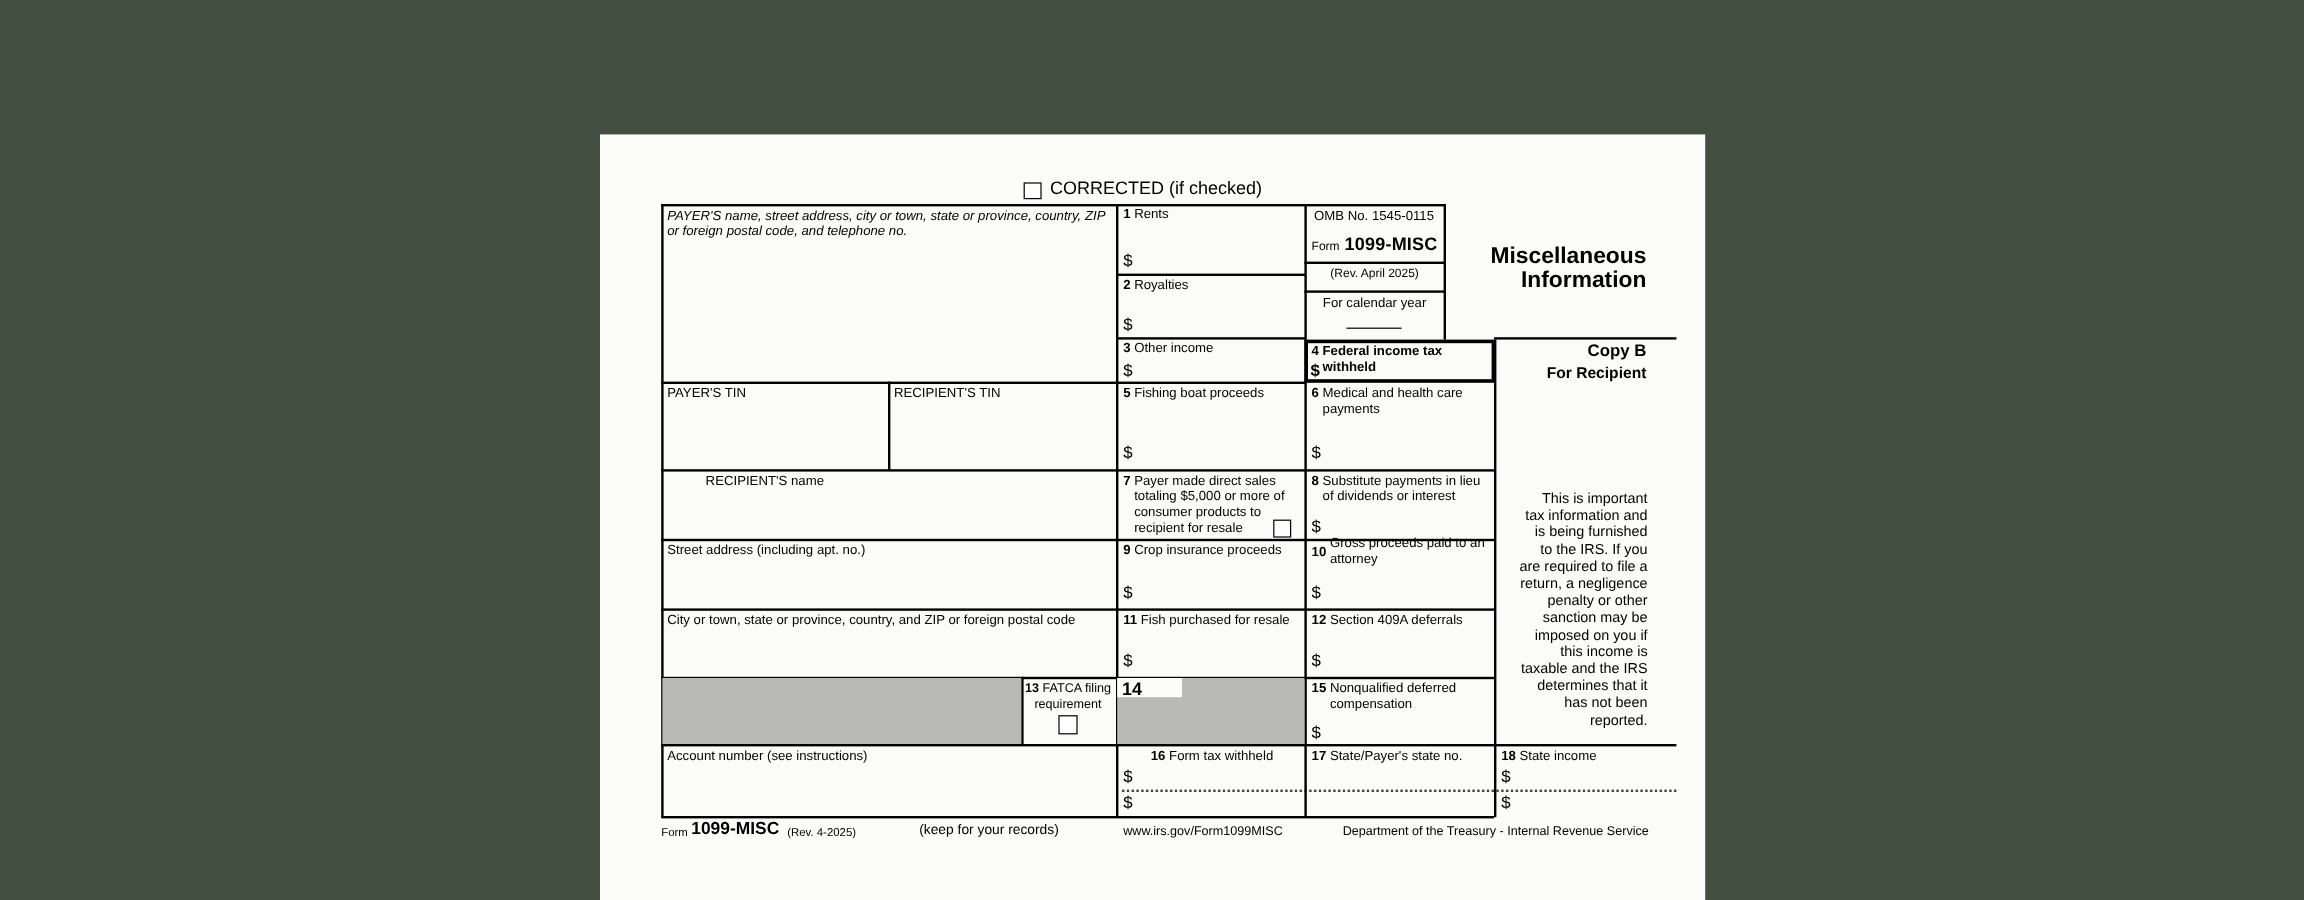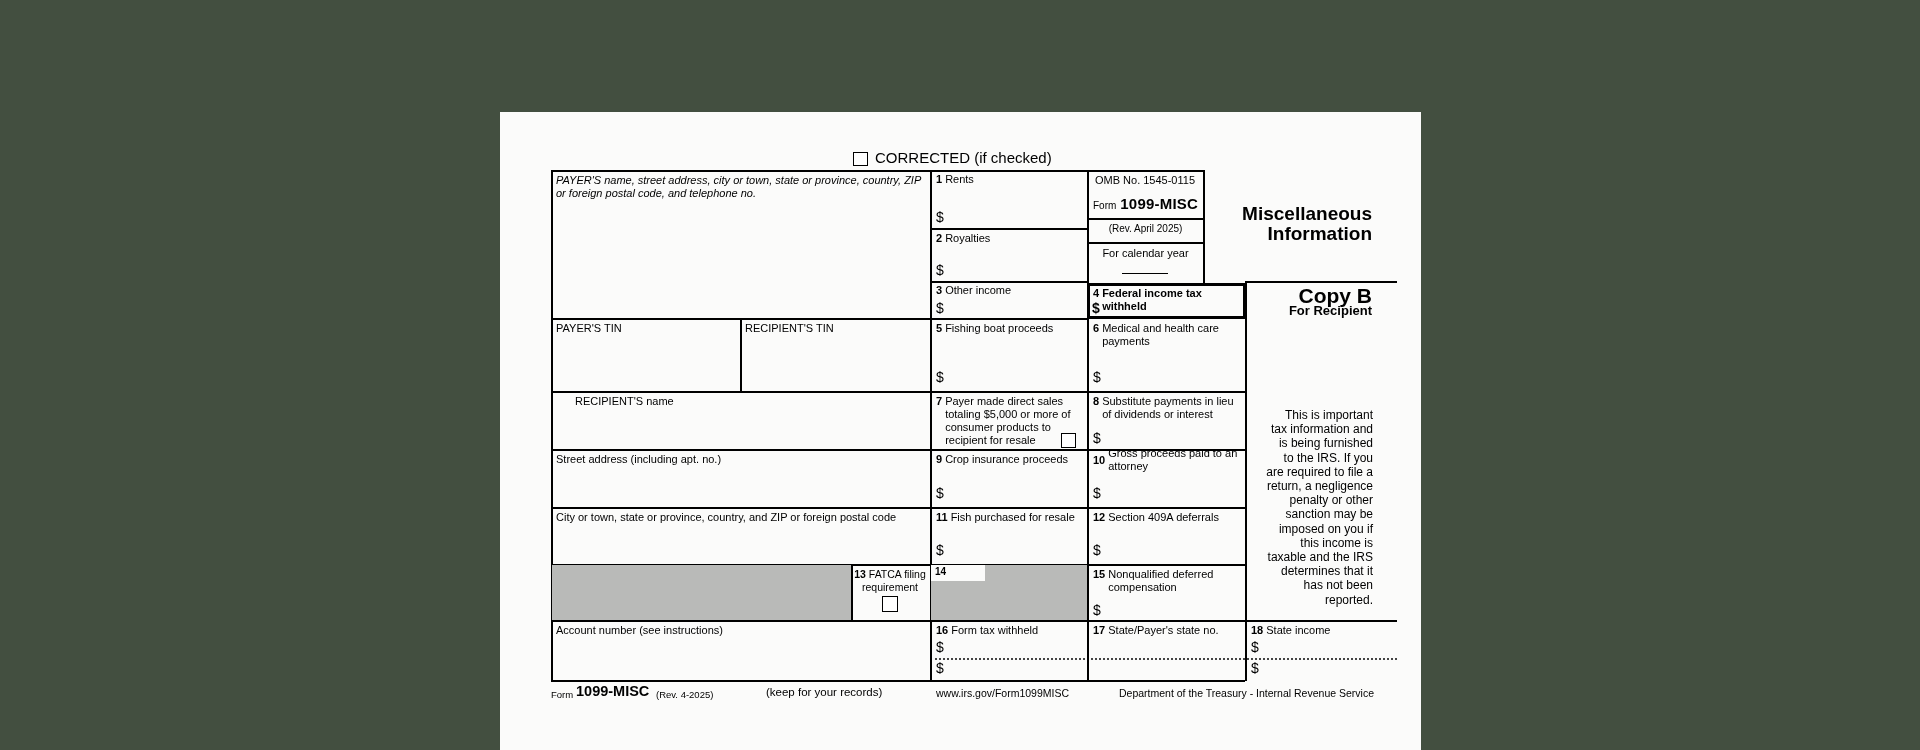--- a/index.html
+++ b/index.html
@@ -18,31 +18,31 @@
   .cb{position:absolute;border:1.7px solid var(--ink);background:#fff;}
   .lbl{font-size:11px;line-height:13px;}
   .blabel{position:absolute;display:flex;align-items:flex-start;font-size:11px;line-height:13px;}
   .bnum{font-weight:700;flex:none;margin-right:3px;}
   .dollar{position:absolute;font-size:14px;line-height:14px;}
   .b4box{position:absolute;border:3px solid var(--ink);}
   .bold{font-weight:700;}
   .rt{text-align:right;}
   .ctr{text-align:center;}
   .title{font-size:19px;font-weight:700;line-height:20px;}
-  .copyb{font-size:21px;font-weight:700;}
+  .copyb{font-size:14px;font-weight:700;}
   .forrec{font-size:13px;font-weight:700;}
   .notice{font-size:12px;line-height:14.2px;}
   .omb{font-size:11px;}
   .formline{display:flex;align-items:baseline;justify-content:center;gap:4px;}
   .fw{font-size:10px;}
   .fnum{font-size:15px;font-weight:700;letter-spacing:.2px;}
   .rev{font-size:10px;}
   .cal{font-size:11px;}
   .corr{font-size:15px;line-height:16px;}
-  .chip{position:absolute;background:var(--paper);font-size:10px;font-weight:700;padding:1px 16px 0 4px;}
+  .chip{position:absolute;background:var(--paper);font-size:15px;font-weight:700;padding:1px 16px 0 4px;}
   .f-sm{font-size:9.5px;}
   .f-num{font-size:14.5px;font-weight:700;}
   .f-md{font-size:11.5px;}
   .f-url{font-size:10.5px;}
 </style>
 </head>
 <body>
 
 <div class="canvas">
   <div class="page">
@@ -73,21 +73,21 @@
     <div class="vline" style="left:240px;top:206px;height:74px;"></div>
     <div class="vline" style="left:351px;top:452px;height:57px;"></div>
 
     <div class="gray" style="left:52px;top:453px;width:299px;height:55px;"></div>
     <div class="gray" style="left:431px;top:453px;width:156px;height:55px;"></div>
     <div class="chip" style="left:431px;top:453px;width:54px;height:16px;">14</div>
 
     <div class="abs lbl" style="left:56px;top:62px;width:369px;font-style:italic;">PAYER'S name, street address, city or town, state or province, country, ZIP or foreign postal code, and telephone no.</div>
     <div class="abs lbl" style="left:56px;top:210px;">PAYER'S TIN</div>
     <div class="abs lbl" style="left:245px;top:210px;">RECIPIENT'S TIN</div>
-    <div class="abs lbl" style="left:51px;top:283px;padding-left:24px;">RECIPIENT'S name</div>
+    <div class="abs lbl" style="left:64px;top:283px;padding-left:24px;">RECIPIENT'S name</div>
     <div class="abs lbl" style="left:56px;top:341px;">Street address (including apt. no.)</div>
     <div class="abs lbl" style="left:56px;top:399px;width:370px;">City or town, state or province, country, and ZIP or foreign postal code</div>
     <div class="abs lbl" style="left:56px;top:512px;">Account number (see instructions)</div>
 
     <div class="blabel" style="left:436px;top:61px;width:145px;">
       <span class="bnum">1</span>
       <span>Rents</span>
     </div>
     <div class="dollar" style="left:436px;top:98px;">$</div>
 
@@ -181,21 +181,21 @@
 
     <div class="abs title rt" style="left:652px;top:92px;width:220px;">
       <div>Miscellaneous</div>
       <div>Information</div>
     </div>
     <div class="abs copyb rt" style="left:652px;top:172px;width:220px;">Copy B</div>
     <div class="abs forrec rt" style="left:652px;top:191px;width:220px;">For Recipient</div>
 
     <div class="abs notice rt" style="left:747px;top:296px;width:126px;padding-left:19px;">This is important tax information and is being furnished to the IRS. If you are required to file a return, a negligence penalty or other sanction may be imposed on you if this income is taxable and the IRS determines that it has not been reported.</div>
 
-    <div class="blabel" style="left:436px;top:512px;width:148px;">
+    <div class="blabel" style="left:436px;top:512px;width:148px;justify-content:center;">
       <span class="bnum">16</span>
       <span>Form tax withheld</span>
     </div>
     <div class="dollar" style="left:436px;top:528px;">$</div>
     <div class="dollar" style="left:436px;top:549px;">$</div>
 
     <div class="blabel" style="left:593px;top:512px;width:150px;">
       <span class="bnum">17</span>
       <span>State/Payer's state no.</span>
     </div>

